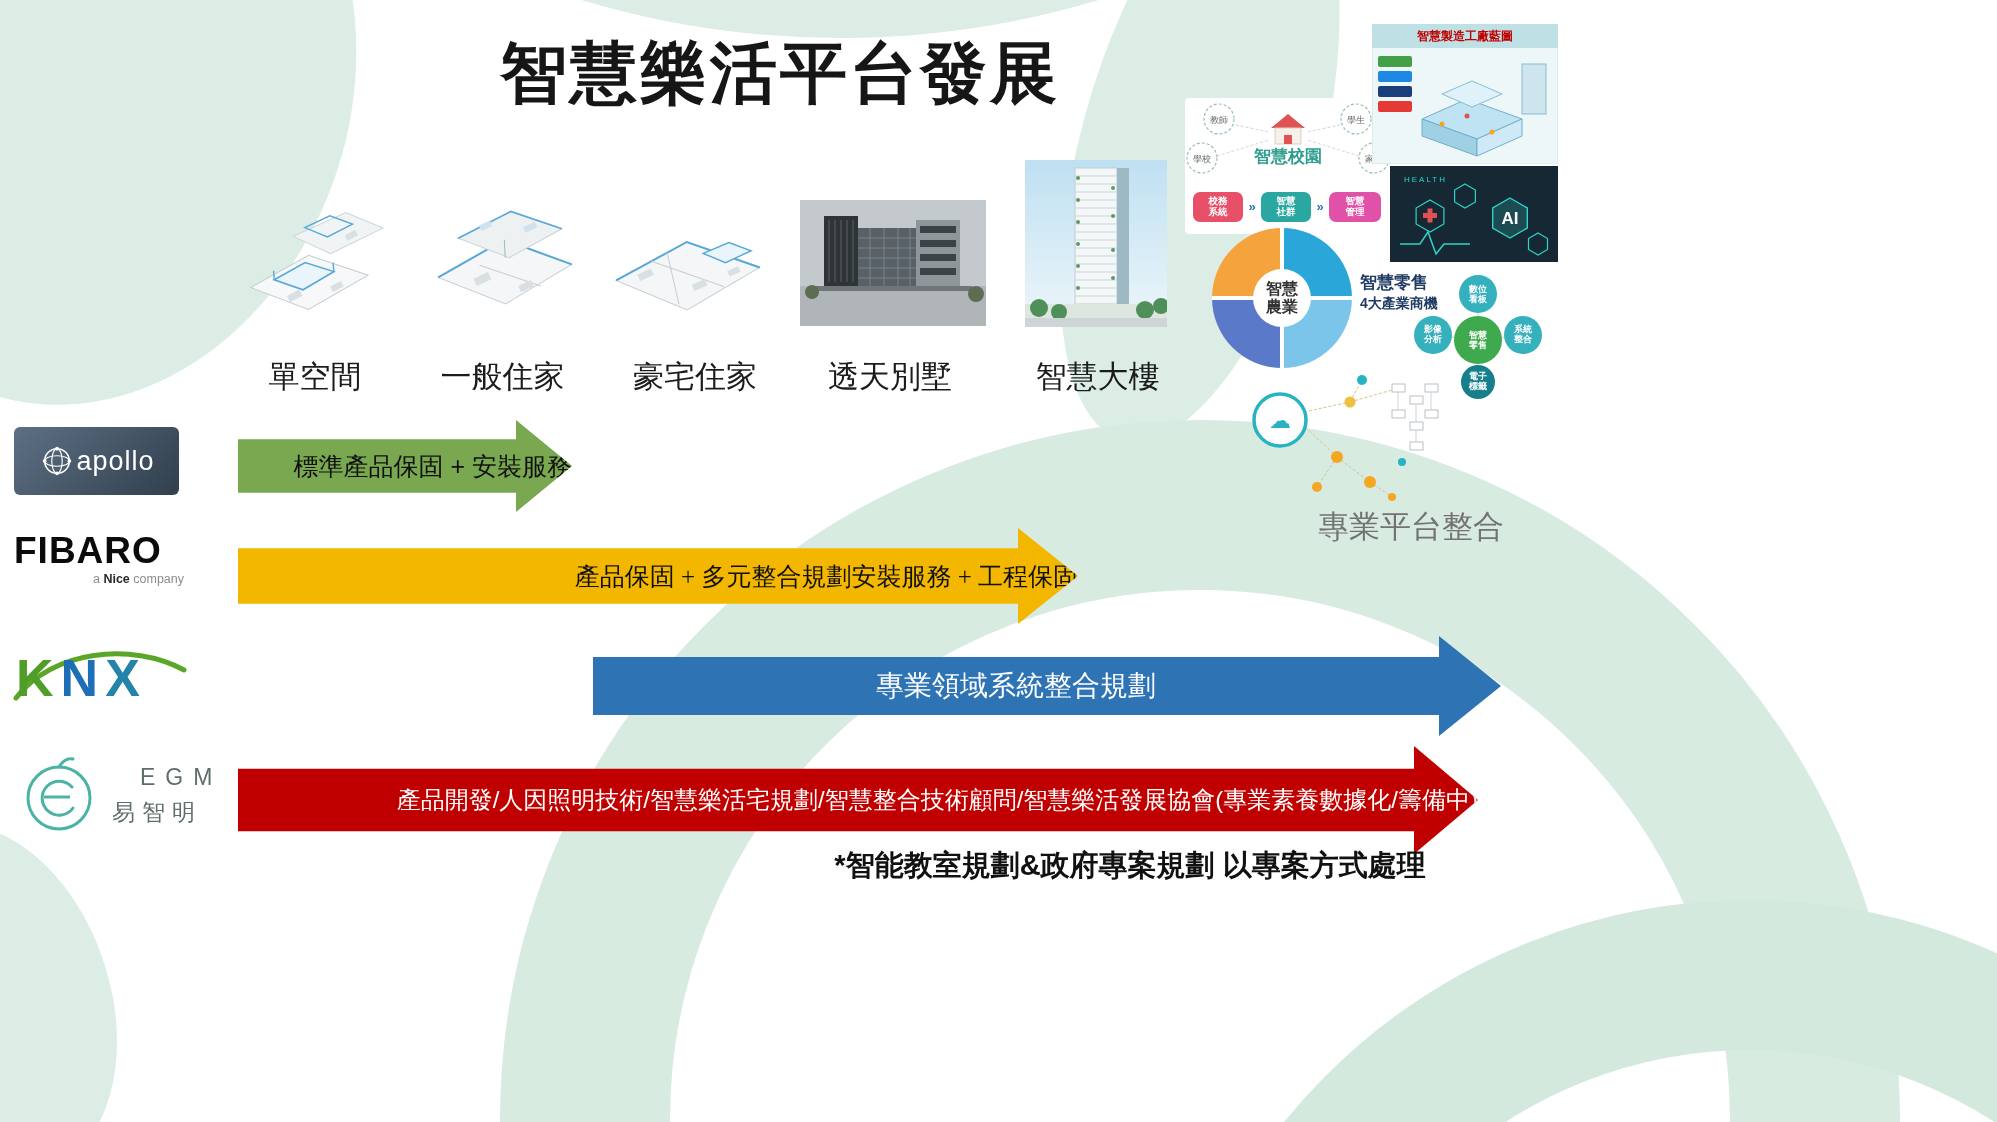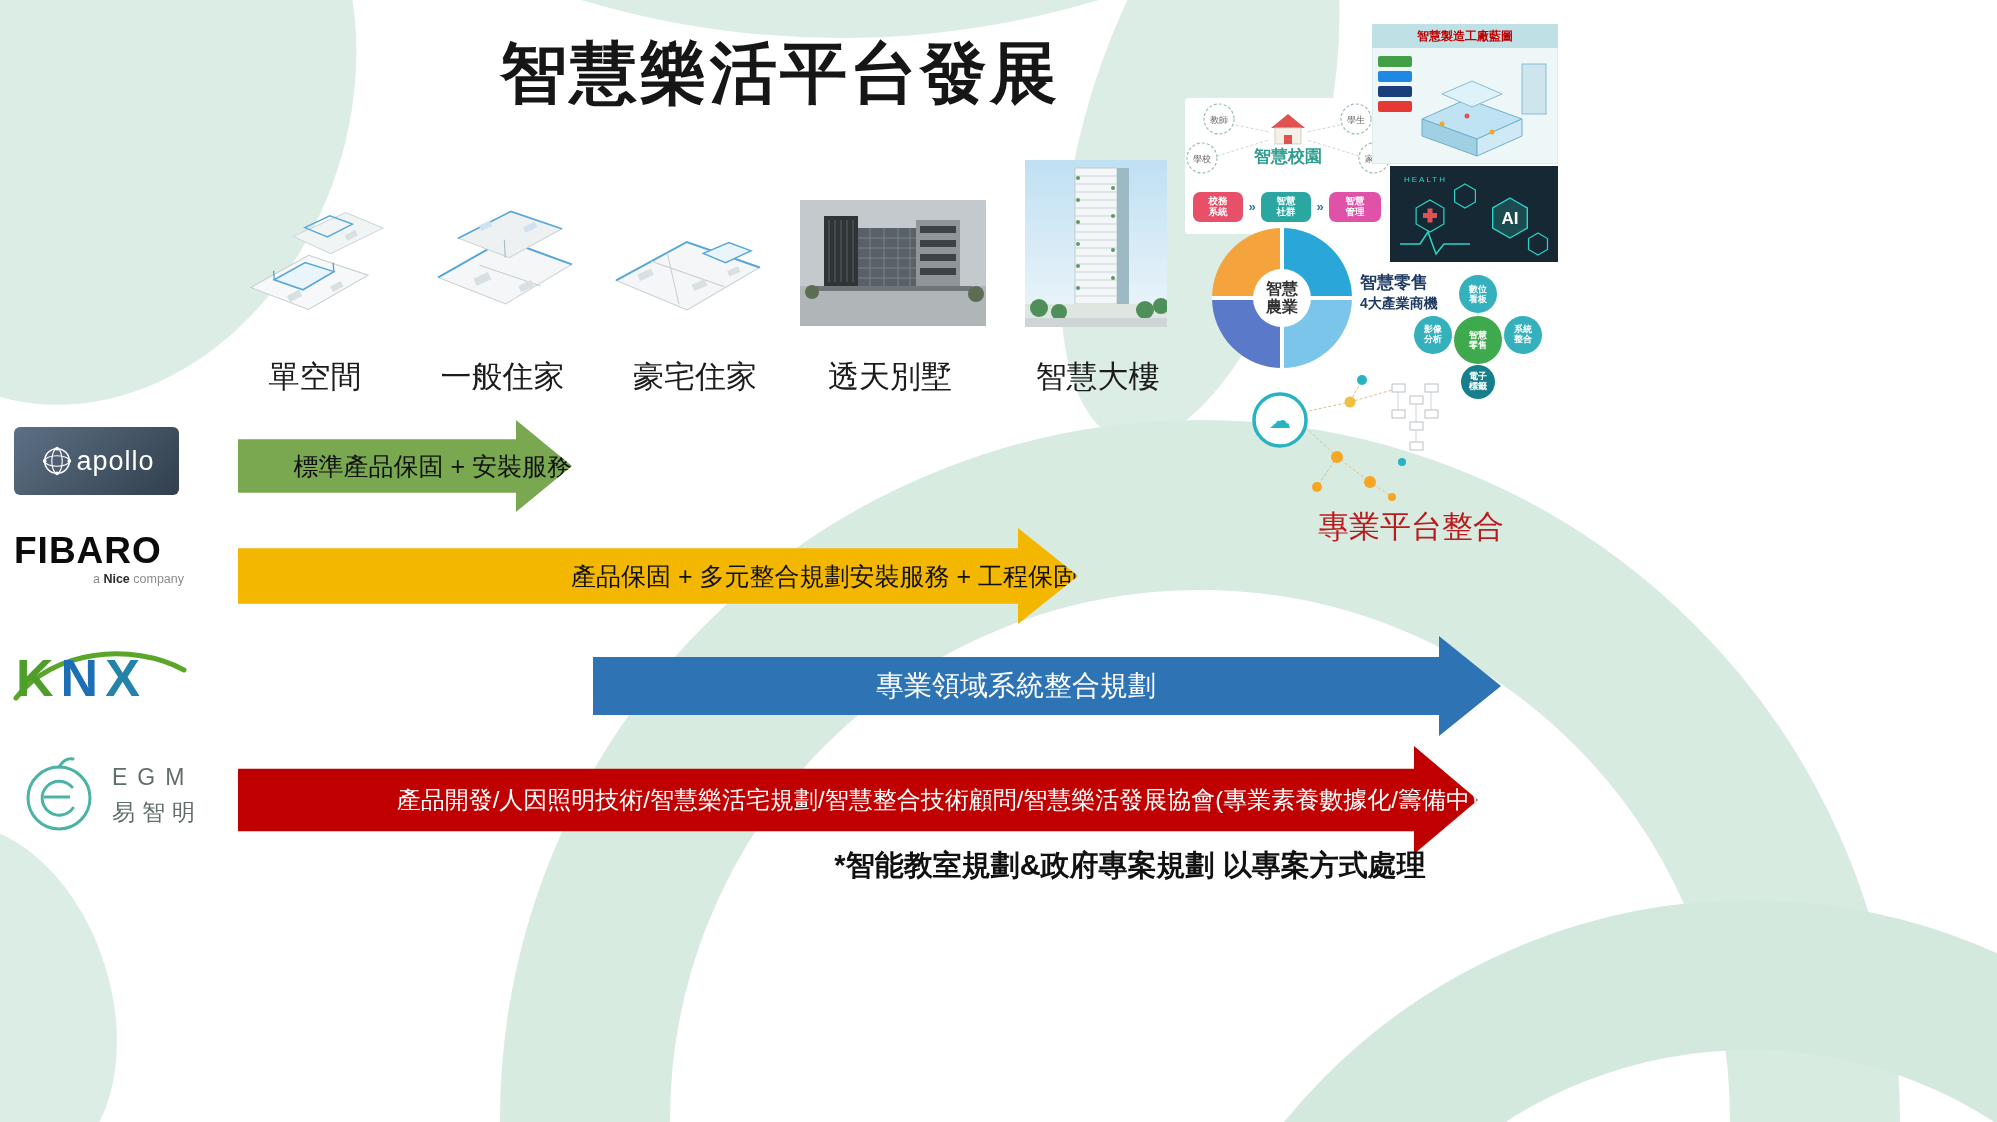--- a/index.html
+++ b/index.html
@@ -45,50 +45,50 @@
 
   .agri { position:absolute; left:1212px; top:228px; width:140px; height:140px; border-radius:50%; z-index:1;
           background:conic-gradient(#2aa7d8 0 25%, #7cc5ea 25% 50%, #5b79c9 50% 75%, #f5a33c 75% 100%); }
   .agri-gap-h { position:absolute; left:0; top:68px; width:140px; height:4px; background:#fff; }
   .agri-gap-v { position:absolute; left:68px; top:0; width:4px; height:140px; background:#fff; }
   .agri-center { position:absolute; left:41px; top:41px; width:58px; height:58px; border-radius:50%; background:#fff;
                  display:flex; flex-direction:column; align-items:center; justify-content:center;
                  font-size:16px; font-weight:700; color:#333; line-height:1.15; }
 
   .platform-label { position:absolute; left:1308px; top:506px; width:206px; text-align:center;
-                    font-size:31px; font-weight:500; color:#b91c1c; z-index:2; }
+                    font-size:31px; font-weight:500; color:#737373; z-index:2; }
 
   
   .brand { position:absolute; z-index:2; }
   .brand-apollo { left:14px; top:427px; width:165px; height:68px; border-radius:6px;
                   background:linear-gradient(135deg,#5d7084,#313f4d);
                   display:flex; align-items:center; justify-content:center; }
   .apollo-text { color:#fff; font-size:27px; font-weight:500; letter-spacing:1px; }
   .brand-fibaro { left:14px; top:532px; width:170px; }
   .fibaro-name { font-size:37px; font-weight:800; letter-spacing:1px; color:#0b0b0b; line-height:1; }
   .fibaro-tagline { font-size:12.5px; color:#8c8c8c; text-align:right; margin-top:3px; }
   .fibaro-tagline .nice { color:#2b2b2b; font-weight:700; }
   .brand-knx { left:10px; top:642px; width:180px; height:72px; }
   .knx-letters { position:absolute; left:6px; top:10px; font-size:52px; font-weight:800; letter-spacing:7px; line-height:1; }
   .knx-k { color:#4f9e2a; } .knx-n { color:#1d6fb5; } .knx-x { color:#2383a8; }
   .knx-swoosh { position:absolute; left:0; top:0; }
   .brand-egm { left:18px; top:750px; width:210px; height:92px; display:flex; align-items:center; gap:12px; }
   .egm-text { display:flex; flex-direction:column; gap:6px; color:#5f6e6a; }
-  .egm-name { font-size:23px; letter-spacing:10px; font-weight:500; }
+  .egm-name { font-size:23px; letter-spacing:10px; font-weight:500;margin-left:28px; }
   .egm-sub { font-size:23px; letter-spacing:7px; font-weight:500; }
 
   
   .arrow { position:absolute; z-index:2; display:flex; align-items:center;
            clip-path: polygon(0 21%, calc(100% - var(--head)) 21%, calc(100% - var(--head)) 0,
                               100% 50%, calc(100% - var(--head)) 100%, calc(100% - var(--head)) 79%, 0 79%); justify-content: flex-end; }
   .arrow span { white-space:nowrap; }
   .arrow-green  { left:238px; top:420px; width:334px;  height:92px;  --head:56px; background:#79a850; }
   .arrow-green span  { font-size:25px; color:#101010; padding-left:12px; }
   .arrow-yellow { left:238px; top:528px; width:840px;  height:96px;  --head:60px; background:#f4b700; }
-  .arrow-yellow span { font-size:25px; color:#101010; padding-left:24px; }
+  .arrow-yellow span { font-size:25px; color:#101010; padding-left:24px;font-family:Liberation Serif, serif; }
   .arrow-blue   { left:593px; top:636px; width:908px;  height:100px; --head:62px; background:#2e74b5;
                   justify-content:center; padding-right:62px; }
   .arrow-blue span   { font-size:28px; color:#fff; font-weight:500; }
   .arrow-red    { left:238px; top:746px; width:1240px; height:108px; --head:64px; background:#c00000; }
   .arrow-red span    { font-size:24px; color:#fff; padding-left:31px; }
 
   .footnote { position:absolute; left:800px; top:846px; width:660px; text-align:center;
               font-size:29px; font-weight:600; color:#111; z-index:2; }
 
   

